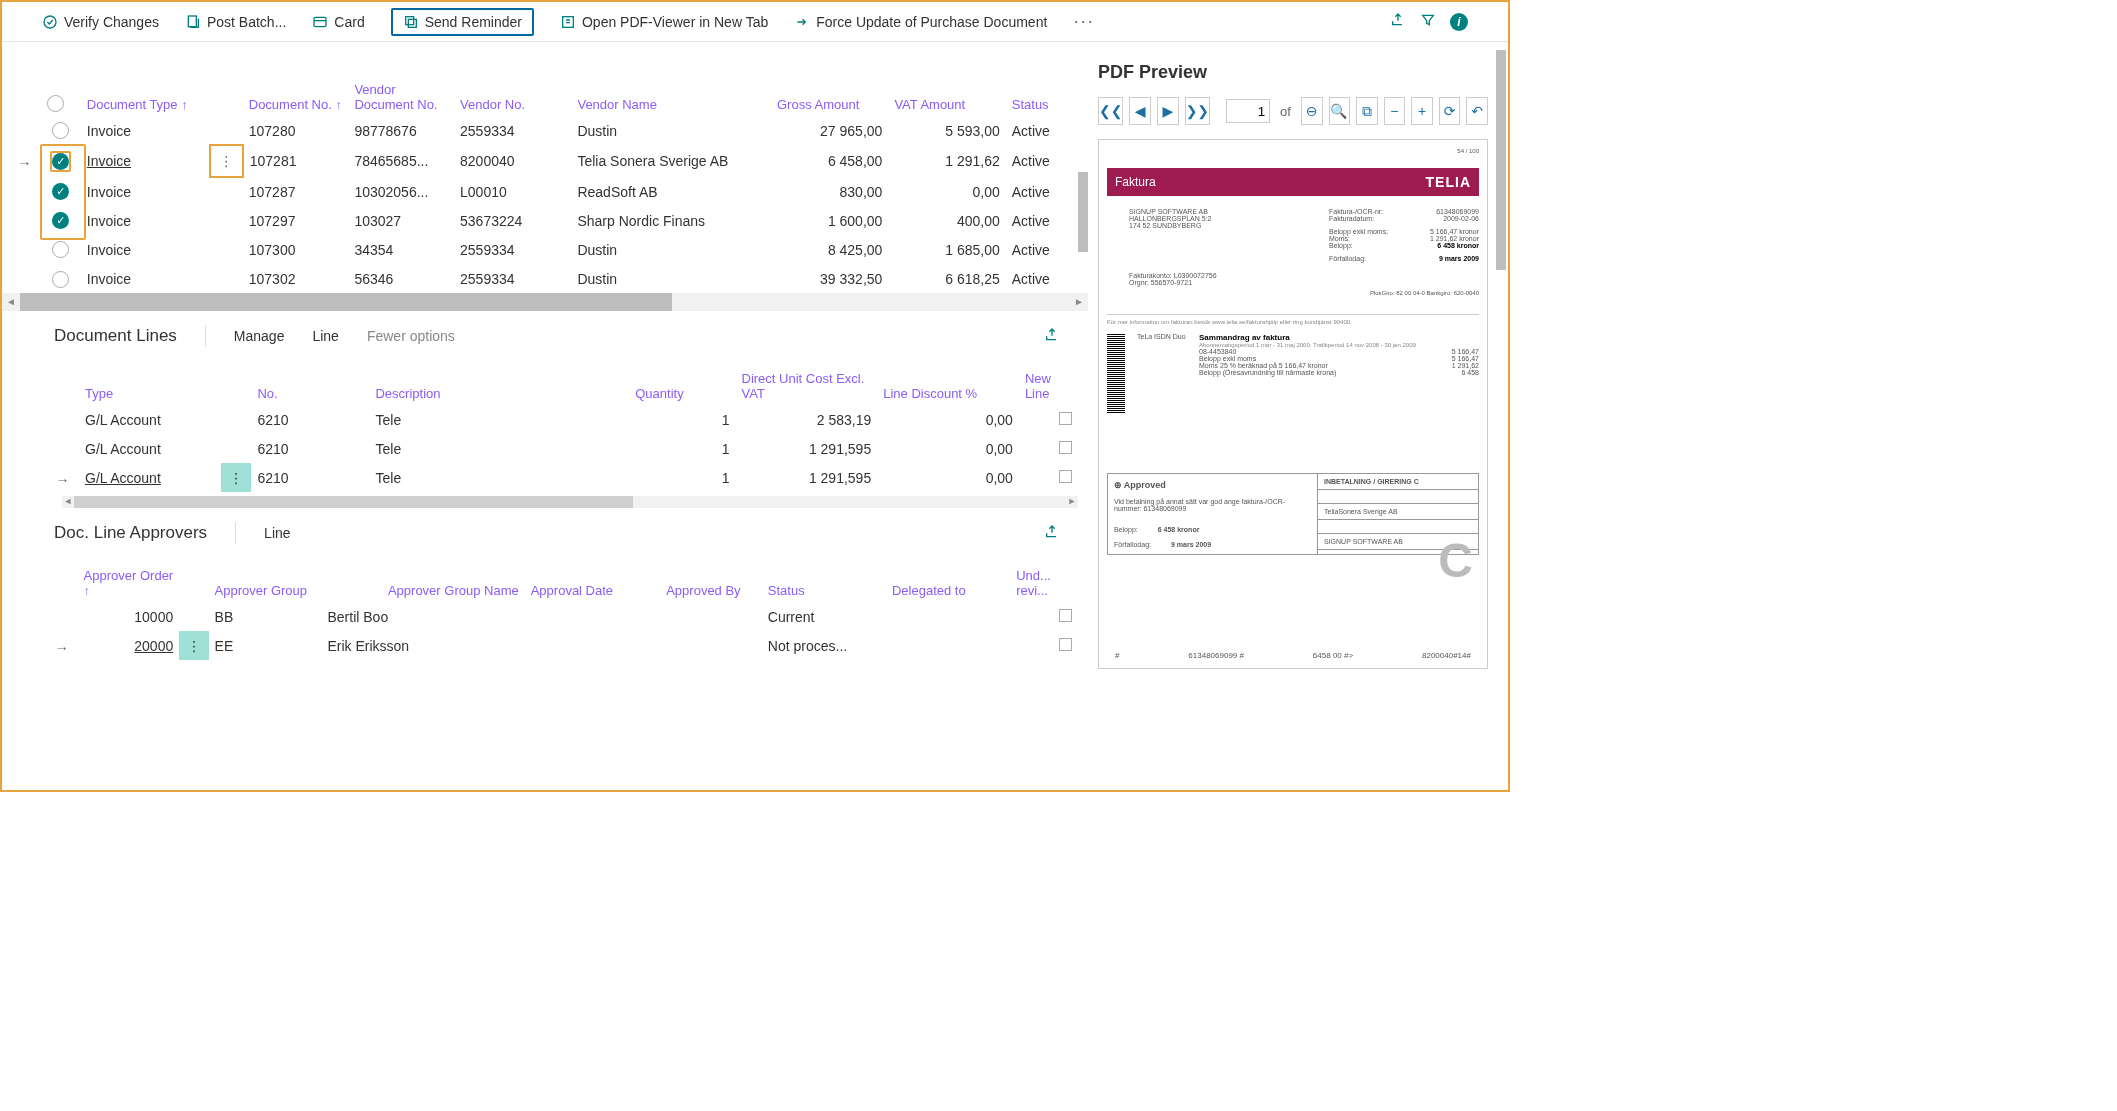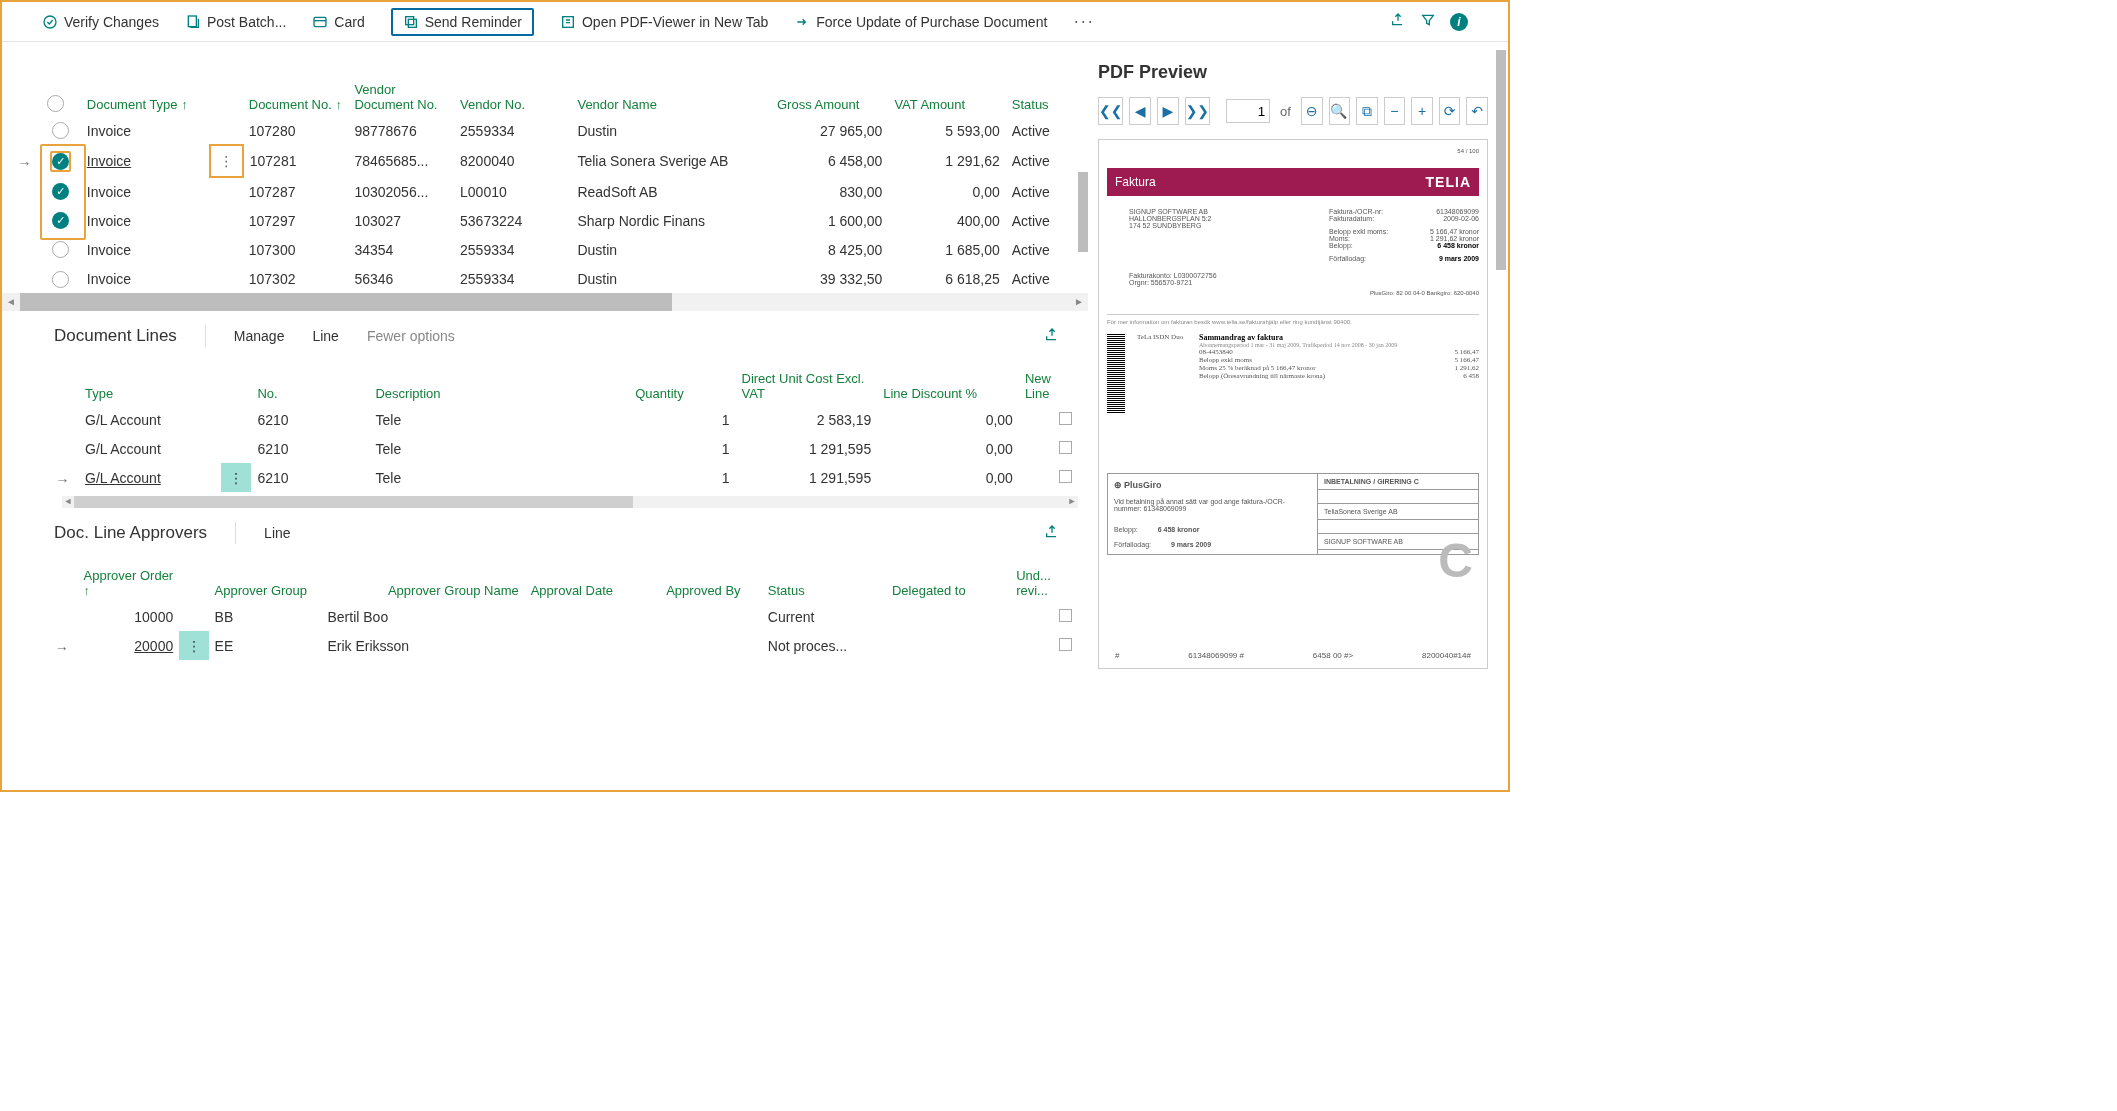--- a/index.html
+++ b/index.html
@@ -46,21 +46,21 @@
     display:flex; align-items:center; justify-content:center; font-size:12px; font-weight:bold; font-style:italic;
   }
 
   
   .main { display:flex; height: calc(100% - 40px); }
   .left { flex: 1; overflow:auto; position:relative; }
   .right { width: 420px; padding: 20px 20px 0 10px; overflow:auto; }
 
   
   .grid { width:100%; border-collapse:collapse; }
-  .grid th { text-align:left; font-weight:400; color:#15803d; font-size:13px; padding:4px 6px; vertical-align:bottom; height:52px;}
+  .grid th { text-align:left; font-weight:400; color:#8b5cf6; font-size:13px; padding:4px 6px; vertical-align:bottom; height:52px;}
   .grid td { padding:5px 6px; font-size:14px; border-top:1px solid transparent;}
   .grid tbody tr { height:29px; }
   .num { text-align:right; }
   .arrowcell { width:28px; text-align:center; color:#666;}
   .chkcell { width:34px; text-align:center; }
   .chk-empty {
     width:17px;height:17px;border:1.5px solid #aaa;border-radius:50%;
     display:inline-block; vertical-align:middle;
   }
   .chk-checked {
@@ -127,21 +127,21 @@
   .pdf-header-bar {
     background:#9e1b52; color:#fff; height:28px; display:flex; align-items:center;
     justify-content:space-between; padding:0 8px; margin-top:14px;
   }
   .pdf-header-bar .fak { font-size:12px; }
   .pdf-header-bar .telia { font-weight:bold; font-size:14px; letter-spacing:1px;}
   .pdf-block { display:flex; justify-content:space-between; margin-top:12px; font-size:7px;}
   .pdf-right-col div { display:flex; justify-content:space-between; gap:8px;}
   .pdf-right-col .big { font-weight:bold; color:#000;}
   .pdf-mid { margin-top:18px; border-top:1px solid #ccc; padding-top:4px; font-size:6px; color:#888;}
-  .pdf-summary { display:flex; gap:12px; margin-top:8px;font-family:Liberation Serif, serif;}
+  .pdf-summary { display:flex; gap:12px; margin-top:8px;}
   .pdf-barcode {
     width:18px; height:80px;
     background: repeating-linear-gradient(0deg,#000 0 1px,#fff 1px 2px);
   }
   .pdf-summary-right { flex:1; }
   .pdf-summary-title { font-weight:bold; font-size:8px; color:#000;}
   .pdf-plusgirot { margin-top:60px; border:1px solid #999; display:flex; flex-direction:column;}
   .pdf-pg-top { display:flex; }
   .pdf-pg-left { flex:1; border-right:1px solid #999; padding:6px;}
   .pdf-pg-right { width:160px; }
@@ -550,21 +550,21 @@
             </div>
           <div style="display:flex;justify-content:space-between;">
               <span>Belopp (Öresavrundning till närmaste krona)</span>
               <span>6 458</span>
             </div>
         </div>
       </div>
       <div class="pdf-plusgirot">
         <div class="pdf-pg-top">
           <div class="pdf-pg-left">
-            <div style="font-weight:bold;font-size:9px;">⊕ PlusGiro</div>
+            <div style="font-weight:bold;font-size:9px;">⊕ Approved</div>
             <div style="margin-top:8px;">Vid betalning på annat sätt var god ange faktura-/OCR-nummer: 61348069099</div>
             <div style="margin-top:14px;display:flex;gap:20px;">
                 <span>Belopp:</span>
                 <b>6 458 kronor</b>
               </div>
             <div style="margin-top:8px;display:flex;gap:20px;">
                 <span>Förfallodag:</span>
                 <b>9 mars 2009</b>
               </div>
           </div>

